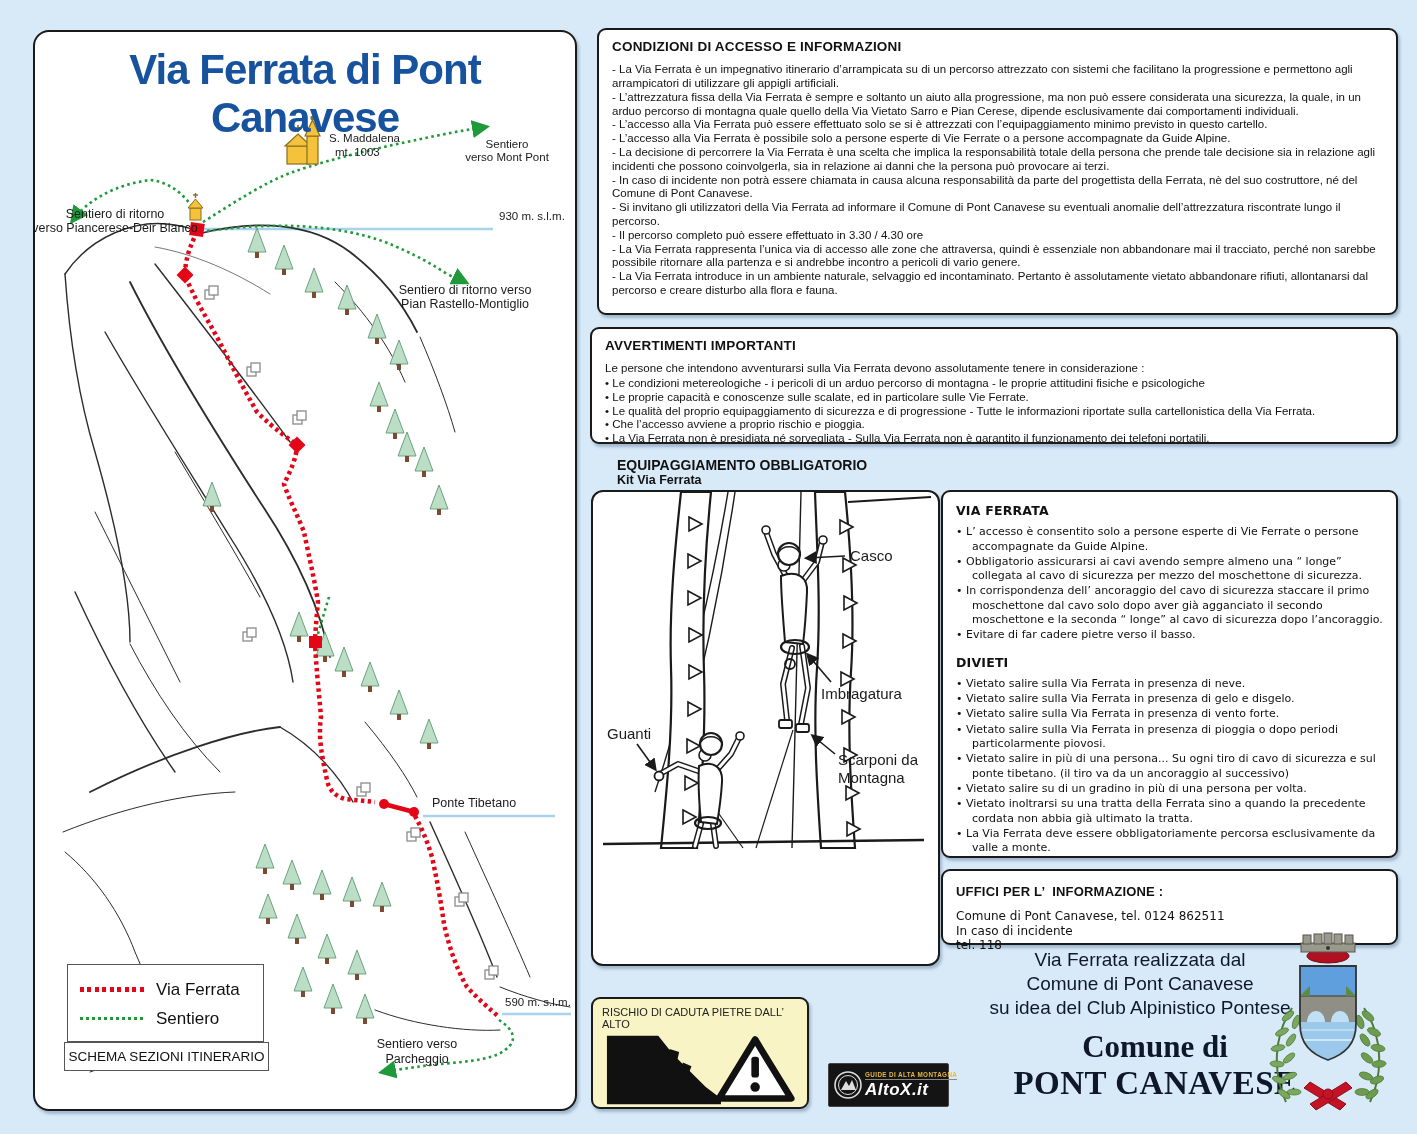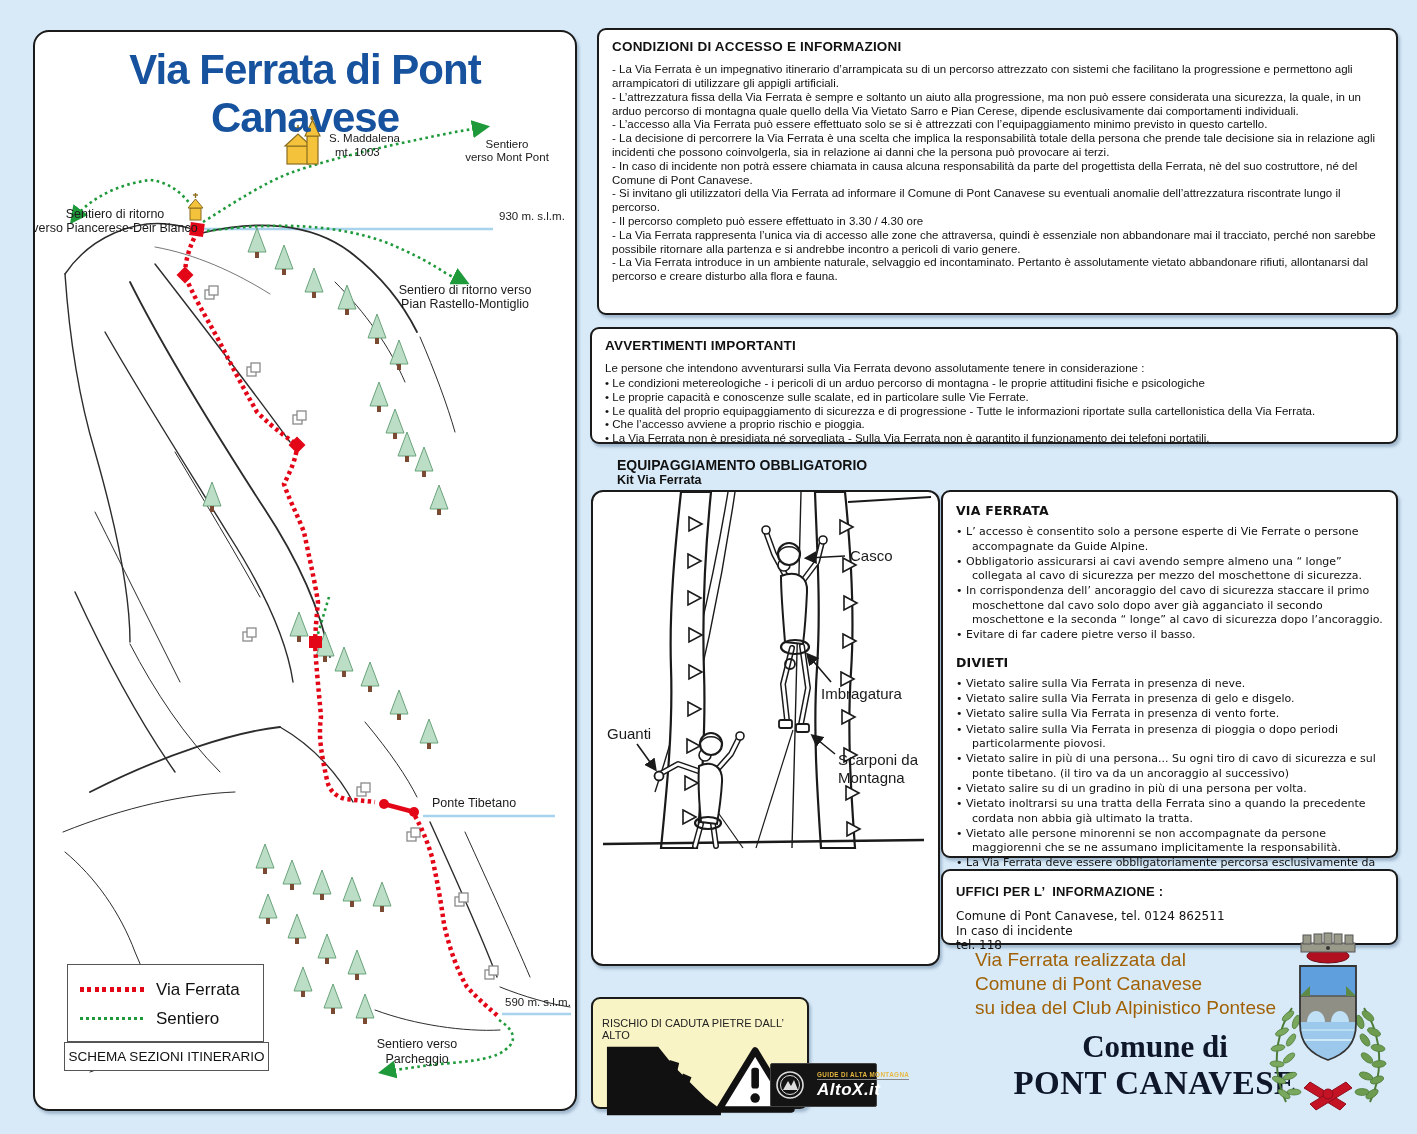--- a/index.html
+++ b/index.html
@@ -39,31 +39,31 @@
   .rules h2{font-family:"DejaVu Sans",sans-serif;font-size:12.5px;margin:2px 0 6px 0;}
   .rules h2.second{margin-top:12px;}
   .rules .blist li{padding-left:16px;text-indent:-16px;margin-bottom:1px;}
   
   .uffici{left:941px;top:869px;width:457px;height:76px;font-family:"DejaVu Sans",sans-serif;}
   .uffici h2{font-family:Liberation Sans, sans-serif;font-size:13px;margin:4px 0 9px 0;white-space:pre-wrap;}
   .uffici .row{font-size:12px;line-height:1.25;}
   .uffici .row2{display:flex;font-size:12px;flex-direction:column;}
   .uffici .row2 .lbl{width:190px;}
   
-  .credits{position:absolute;left:975px;top:948px;width:330px;text-align:left;color:#a16207;}
+  .credits{position:absolute;left:975px;top:948px;width:330px;text-align:center;color:#0f172a;}
   .credits .cline{font-size:19px;line-height:24px;}
   .comune{position:absolute;left:1005px;top:1030px;width:300px;text-align:center;color:#0f172a;font-family:"Liberation Serif",serif;font-weight:bold;}
   .comune .c1{font-size:31px;line-height:34px;}
   .comune .c2{font-size:33px;line-height:38px;letter-spacing:.5px;}
   .stemma{position:absolute;left:1252px;top:930px;}
   
-  .rischio{left:591px;top:997px;width:218px;height:112px;background:#f9f4c5;border-radius:9px;padding:18px 9px;box-sizing:border-box;}
+  .rischio{left:591px;top:997px;width:218px;height:112px;background:#f9f4c5;border-radius:9px;padding:7px 9px;box-sizing:border-box;}
   .rischio .rtitle{font-size:11px;color:#222;margin-bottom:2px;}
   
-  .altox{position:absolute;left:770px;top:1063px;width:107px;height:44px;background:#141414;border:1px solid #444;border-radius:2px;display:flex;align-items:center;padding:2px 4px;box-sizing:border-box;gap:10px;}
+  .altox{position:absolute;left:828px;top:1063px;width:121px;height:44px;background:#141414;border:1px solid #444;border-radius:2px;display:flex;align-items:center;padding:2px 4px;box-sizing:border-box;}
   .altox .emblem{flex:0 0 30px;height:30px;}
   .altox .tx{flex:1;margin-left:2px;}
   .altox .tag{font-size:6.3px;font-weight:bold;color:#e8b93f;letter-spacing:.4px;border-bottom:1px solid #888;padding-bottom:1px;white-space:nowrap;}
   .altox .brand{font-size:17px;font-weight:bold;font-style:italic;color:#fff;letter-spacing:.5px;}
 </style>
 </head>
 <body>
 
 <div class="poster">
 
@@ -282,20 +282,21 @@
       </div>
     </div>
     <div class="legend-schema">SCHEMA SEZIONI ITINERARIO</div>
   </div>
 
   <div class="box tbox condizioni">
     <h2>CONDIZIONI DI ACCESSO E INFORMAZIONI</h2>
     <p>- La Via Ferrata è un impegnativo itinerario d’arrampicata su di un percorso attrezzato con sistemi che facilitano la progressione e permettono agli arrampicatori di utilizzare gli appigli artificiali.</p>
     <p>- L’attrezzatura fissa della Via Ferrata è sempre e soltanto un aiuto alla progressione, ma non può essere considerata una sicurezza, la quale, in un arduo percorso di montagna quale quello della Via Vietato Sarro e Pian Cerese, dipende esclusivamente dai comportamenti individuali.</p>
     <p>- L’accesso alla Via Ferrata può essere effettuato solo se si è attrezzati con l’equipaggiamento minimo previsto in questo cartello.</p>
+    <p>- L’accesso alla Via Ferrata è possibile solo a persone esperte di Vie Ferrate o a persone accompagnate da Guide Alpine.</p>
     <p>- La decisione di percorrere la Via Ferrata è una scelta che implica la responsabilità totale della persona che prende tale decisione sia in relazione agli incidenti che possono coinvolgerla, sia in relazione ai danni che la persona può provocare ai terzi.</p>
     <p>- In caso di incidente non potrà essere chiamata in causa alcuna responsabilità da parte del progettista della Ferrata, nè del suo costruttore, né del Comune di Pont Canavese.</p>
     <p>- Si invitano gli utilizzatori della Via Ferrata ad informare il Comune di Pont Canavese su eventuali anomalie dell’attrezzatura riscontrate lungo il percorso.</p>
     <p>- Il percorso completo può essere effettuato in 3.30 / 4.30 ore</p>
     <p>- La Via Ferrata rappresenta l’unica via di  accesso alle zone che attraversa, quindi è essenziale non abbandonare mai il tracciato, perché non sarebbe possibile ritornare alla partenza e si andrebbe incontro a pericoli di vario genere.</p>
     <p>- La Via Ferrata introduce in un ambiente naturale, selvaggio ed incontaminato. Pertanto è assolutamente vietato abbandonare rifiuti, allontanarsi dal percorso e creare disturbo alla flora e fauna.</p>
   </div>
 
   <div class="box tbox avvertimenti">
     <h2>AVVERTIMENTI IMPORTANTI</h2>
@@ -432,21 +433,20 @@
     </ul>
     <h2 class="second">DIVIETI</h2>
     <ul class="blist">
       <li>Vietato salire sulla Via Ferrata in presenza di neve.</li>
       <li>Vietato salire sulla Via Ferrata in presenza di gelo e disgelo.</li>
       <li>Vietato salire sulla Via Ferrata in presenza di vento forte.</li>
       <li>Vietato salire sulla Via Ferrata in presenza di pioggia o dopo periodi particolarmente piovosi.</li>
       <li>Vietato salire in più di una persona... Su ogni tiro di cavo di sicurezza e sul ponte tibetano. (il tiro va da un ancoraggio al successivo)</li>
       <li>Vietato salire su di un gradino in più di una persona per volta.</li>
       <li>Vietato inoltrarsi su una tratta della Ferrata sino a quando la precedente cordata non abbia già ultimato la tratta.</li>
-      <li>Vietato alle persone minorenni se non accompagnate da persone maggiorenni che se ne assumano implicitamente la responsabilità.</li>
       <li>La Via Ferrata deve essere obbligatoriamente percorsa esclusivamente da valle a monte.</li>
     </ul>
   </div>
 
   <div class="box tbox uffici">
     <h2>UFFICI PER L’  INFORMAZIONE :</h2>
     <div class="row">Comune di Pont Canavese, tel. 0124 862511</div>
     <div class="row2">
       <span class="lbl">In caso di incidente</span>
       <span>tel. 118</span>

